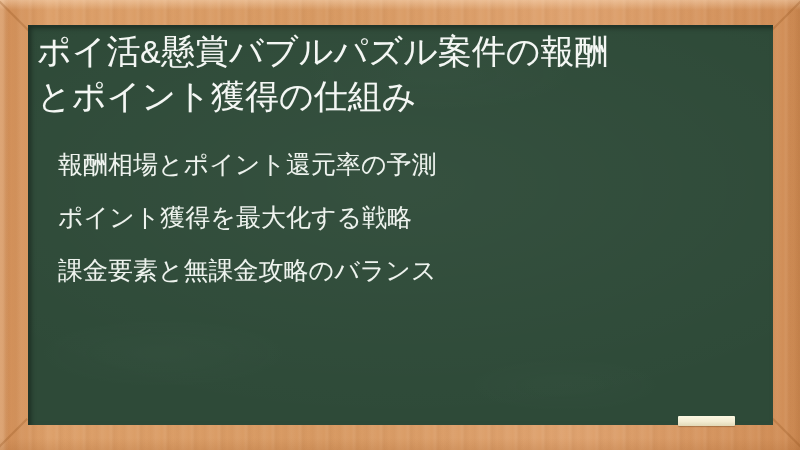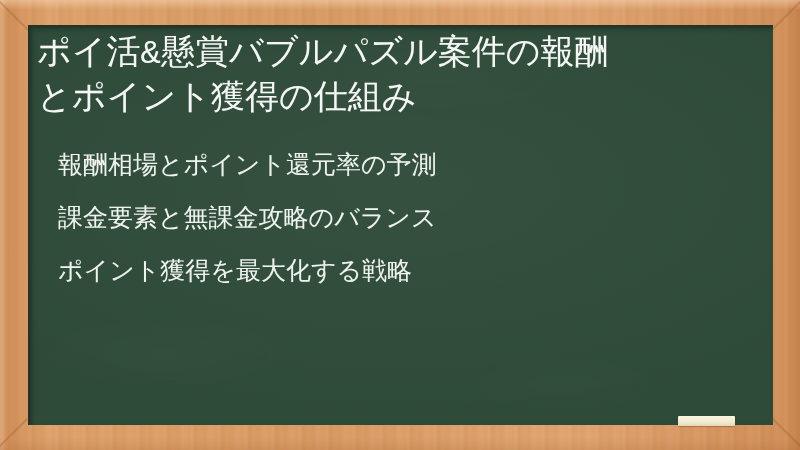--- a/index.html
+++ b/index.html
@@ -155,22 +155,22 @@
   <div id="board">
     <div id="board-dust"></div>
 
     <div id="board-content">
 
       <div id="title">ポイ活&amp;懸賞バブルパズル案件の報酬
 とポイント獲得の仕組み</div>
 
       <div id="bullets">
         <div class="bullet-line">報酬相場とポイント還元率の予測</div>
+        <div class="bullet-line">ポイント獲得を最大化する戦略</div>
         <div class="bullet-line">課金要素と無課金攻略のバランス</div>
-        <div class="bullet-line">ポイント獲得を最大化する戦略</div>
       </div>
 
     </div>
   </div>
 
   <div id="chalk"></div>
 
 </div>
 
 </body></html>

